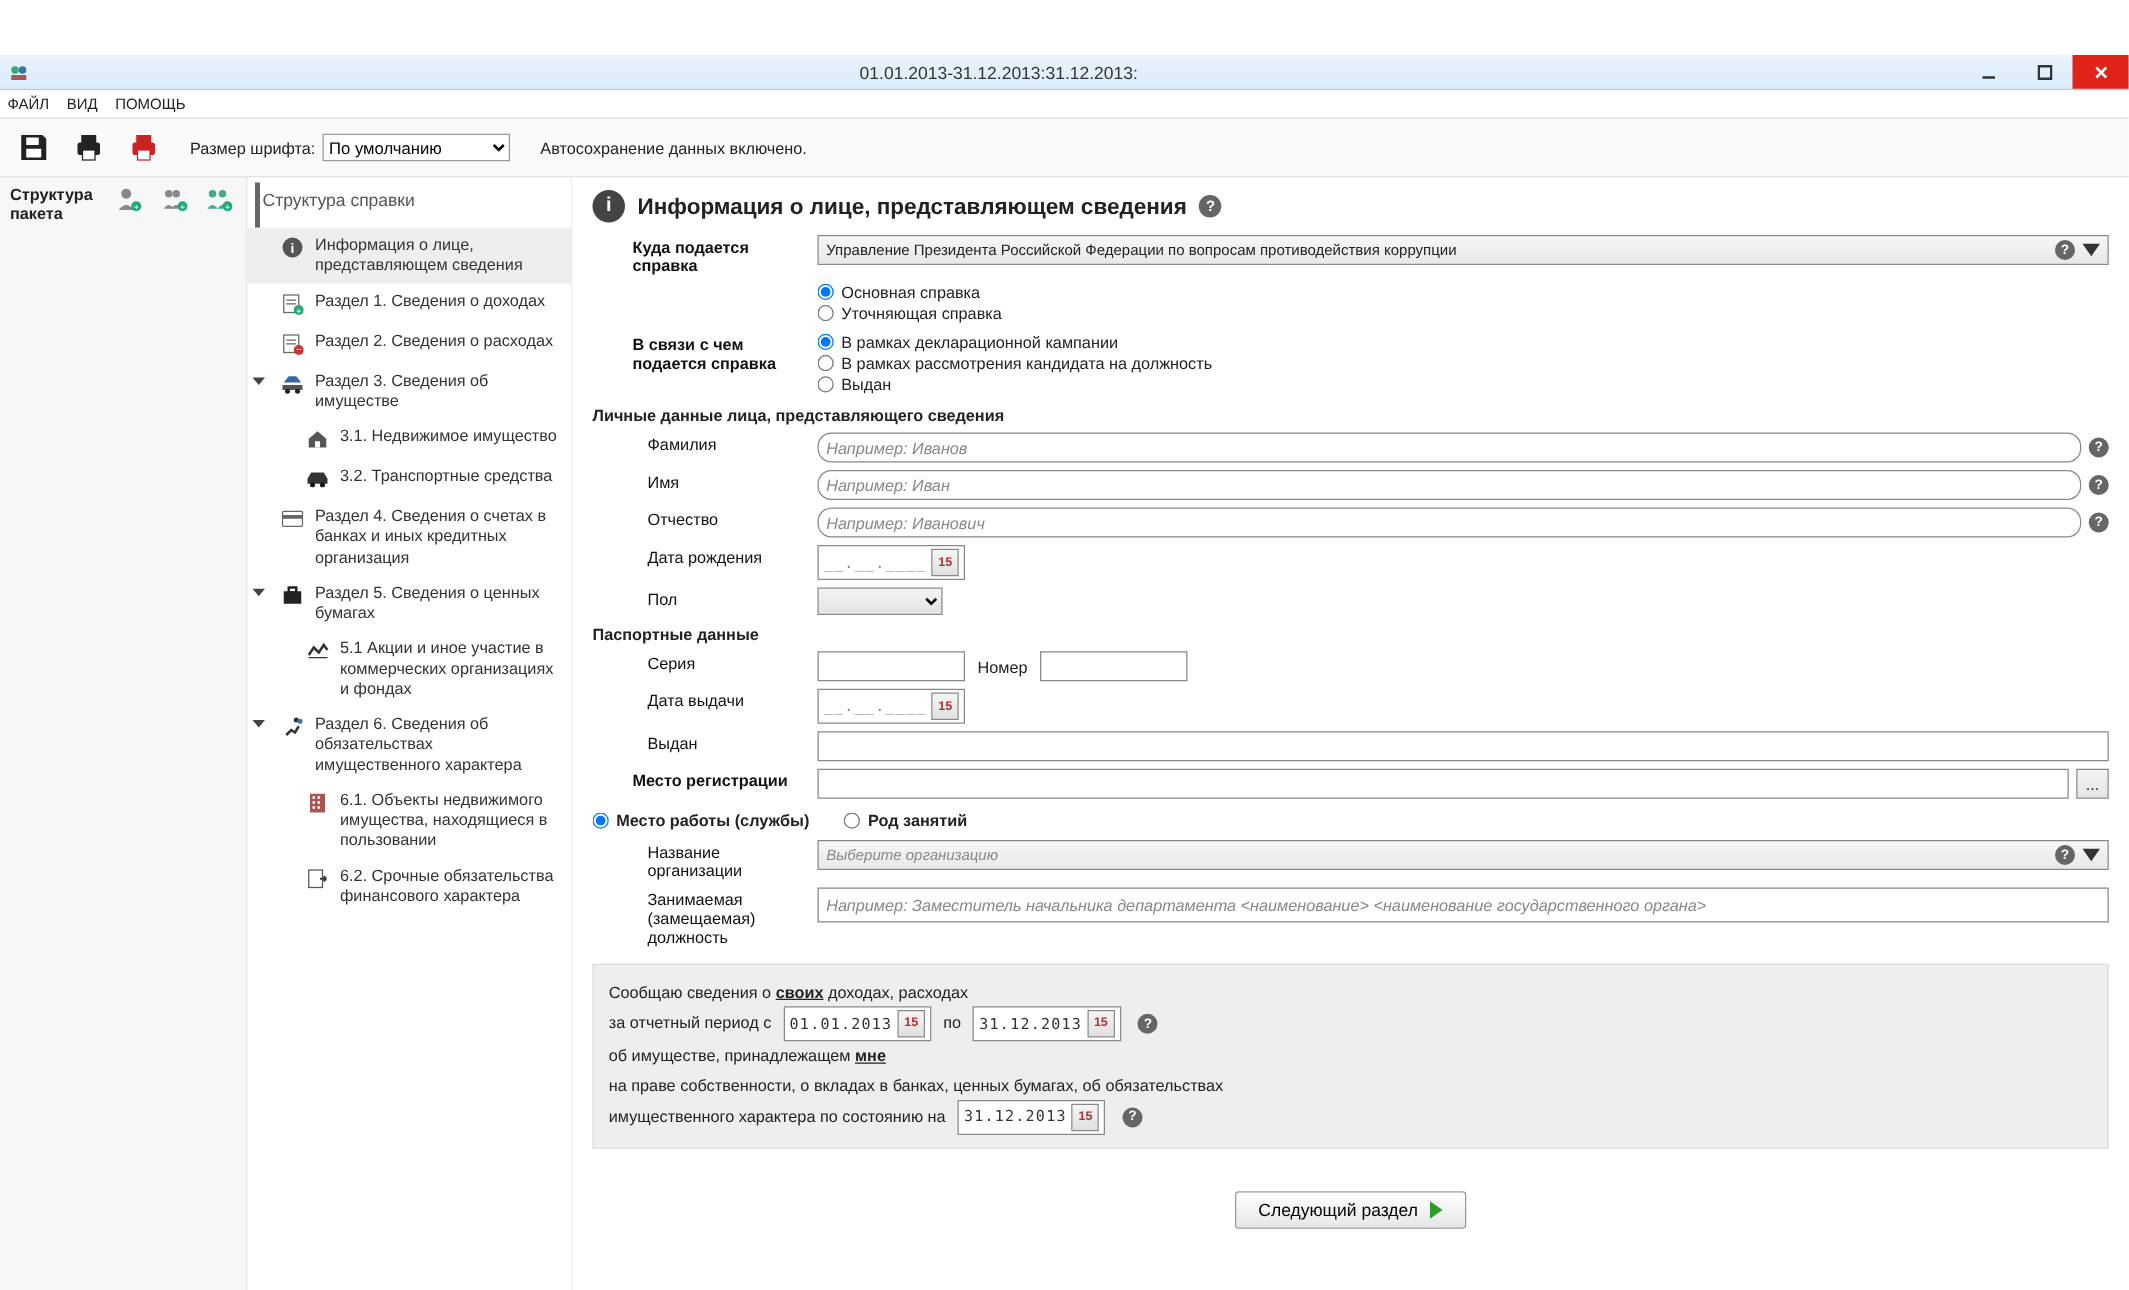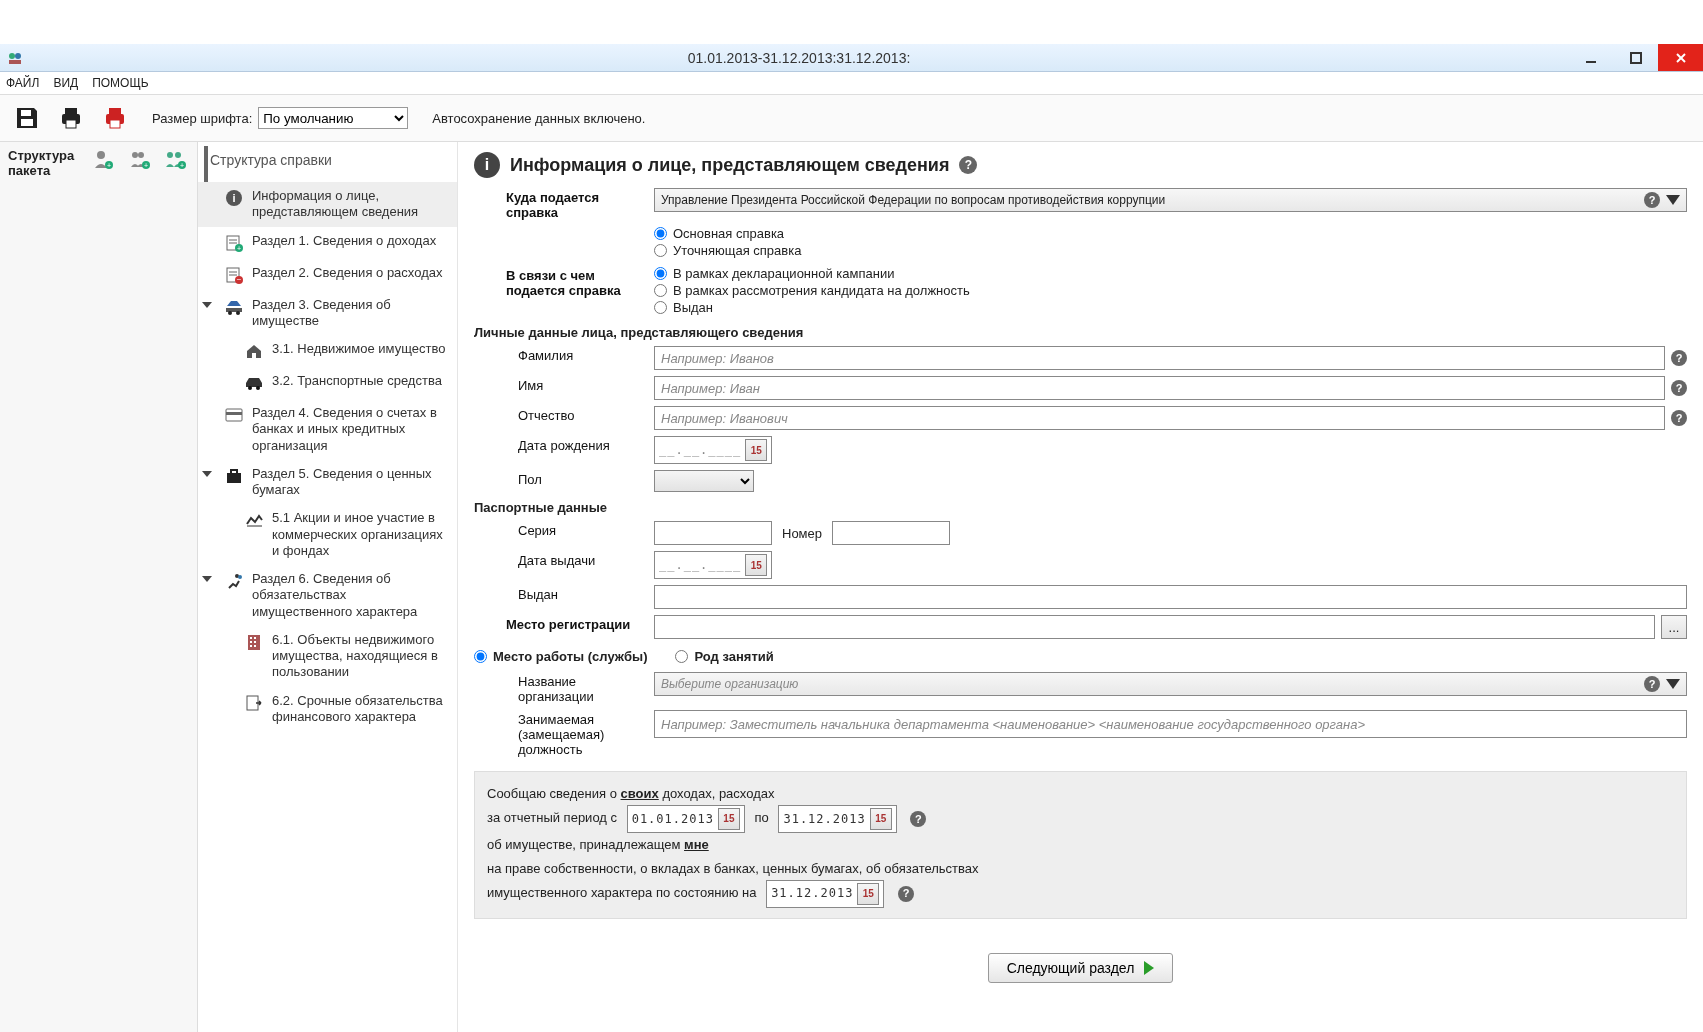--- a/index.html
+++ b/index.html
@@ -95,21 +95,21 @@
 .summary-box { margin-top: 14px; background: #eeeeee; border: 1px solid #ddd; padding: 10px 12px; font-size: 13px; line-height: 1.8; }
 .summary-box .udot { text-decoration: underline; font-weight: bold; }
 .summary-box .date-inline { display:inline-flex; vertical-align:middle; margin: 0 6px; }
 .summary-box .small-help { vertical-align: middle; margin-left: 4px; }
 
 .next-btn-row { text-align: center; margin-top: 34px; }
 .next-btn { display: inline-flex; align-items: center; gap: 10px; padding: 6px 18px; border: 1px solid #999; background: linear-gradient(#ffffff,#e6e6e6); border-radius: 3px; font-size: 14px; }
 .next-btn .tri-right { width: 0; height: 0; border-top: 7px solid transparent; border-bottom: 7px solid transparent; border-left: 10px solid #2a9d2a; }
 
 .field-wrap { display: flex; align-items: center; gap: 6px; }
-.field-wrap .text-input { flex: 1; }
+.field-wrap .text-input { flex: 1; border-radius: 11px; }
 
 .toolbar-left { display: flex; align-items: center; gap: 10px; }
 </style>
 </head>
 <body>
 
 <div class="title-bar">
   <div class="app-icon">
     <svg viewBox="0 0 18 18">
         <circle cx="6" cy="7" r="3" fill="#3a7"></circle>

